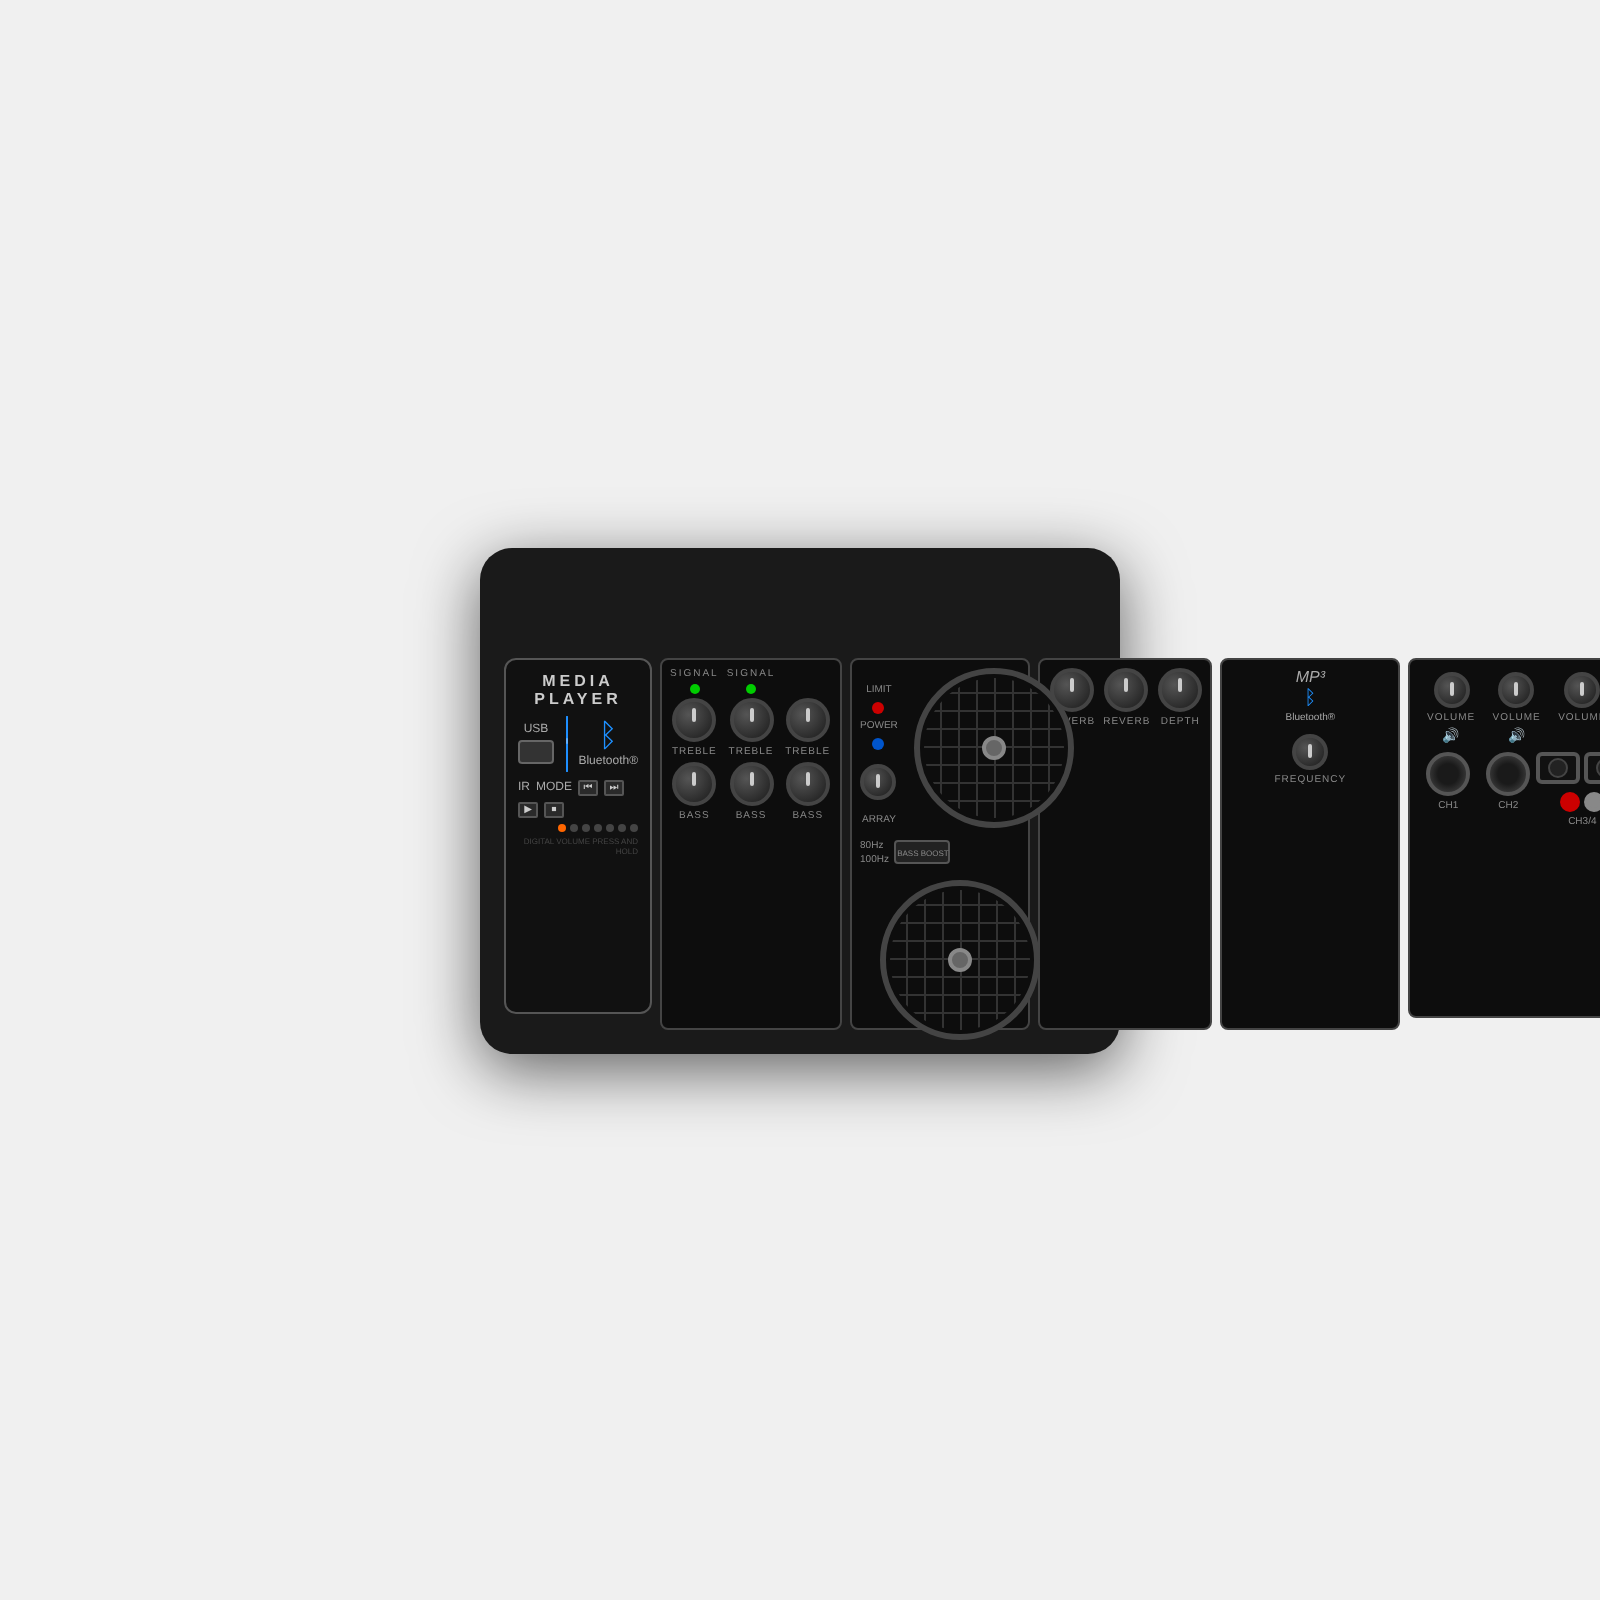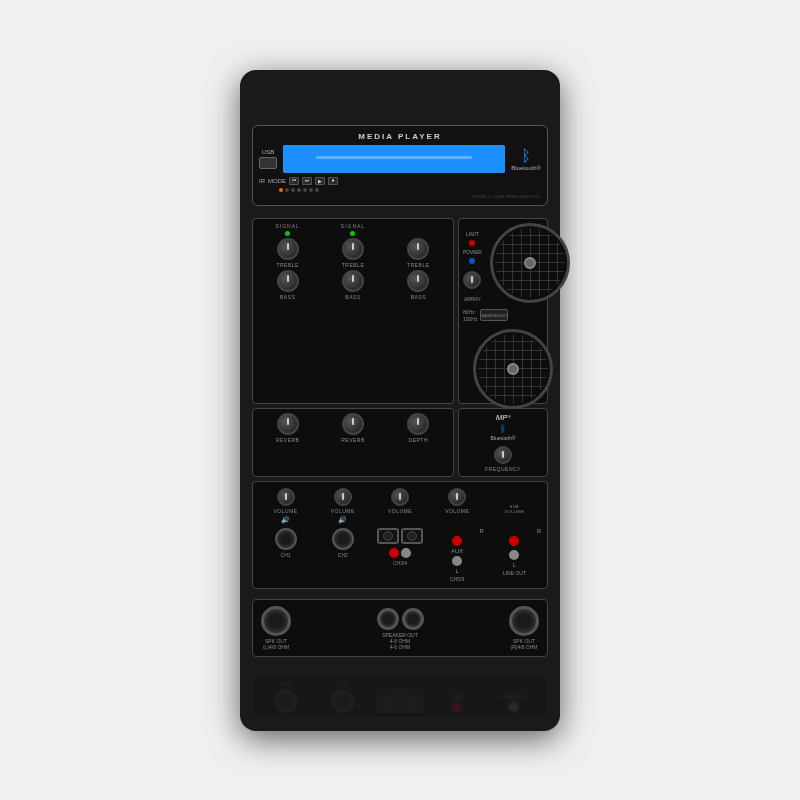--- a/index.html
+++ b/index.html
@@ -356,21 +356,21 @@
     
     .mp3-bluetooth {
       display: flex;
       flex-direction: column;
       align-items: center;
       gap: 1px;
     }
 
     .full-panel {
       display: flex;
-      flex-direction: column;
+      flex-direction: row;
       gap: 4px;
       margin-top: 43px;
     }
 
     .row-section {
       display: flex;
       gap: 4px;
       align-items: stretch;
     }
 
@@ -546,21 +546,21 @@
             <div class="knob-label">REVERB</div>
           </div>
           <div class="channel-strip">
             <div class="knob"></div>
             <div class="knob-label">DEPTH</div>
           </div>
         </div>
       </div>
       <div style="width:90px;border:1px solid #444;border-radius:4px;padding:4px;background:#0d0d0d;display:flex;flex-direction:column;align-items:center;justify-content:center;gap:3px;">
         <div class="mp3-bluetooth">
-          <span style="color:#aaa;font-size:8px;font-weight:bold;font-style:italic;">MP³</span>
+          <span style="color:#aaa;font-size:8px;font-weight:normal;font-style:italic;">MP³</span>
           <span style="color:#1e90ff;font-size:10px;">ᛒ</span>
           <span style="color:#aaa;font-size:5px;">Bluetooth®</span>
         </div>
         <div class="channel-strip" style="margin-top:2px;">
           <div class="knob knob-small"></div>
           <div class="knob-label">FREQUENCY</div>
         </div>
       </div>
     </div>
 

